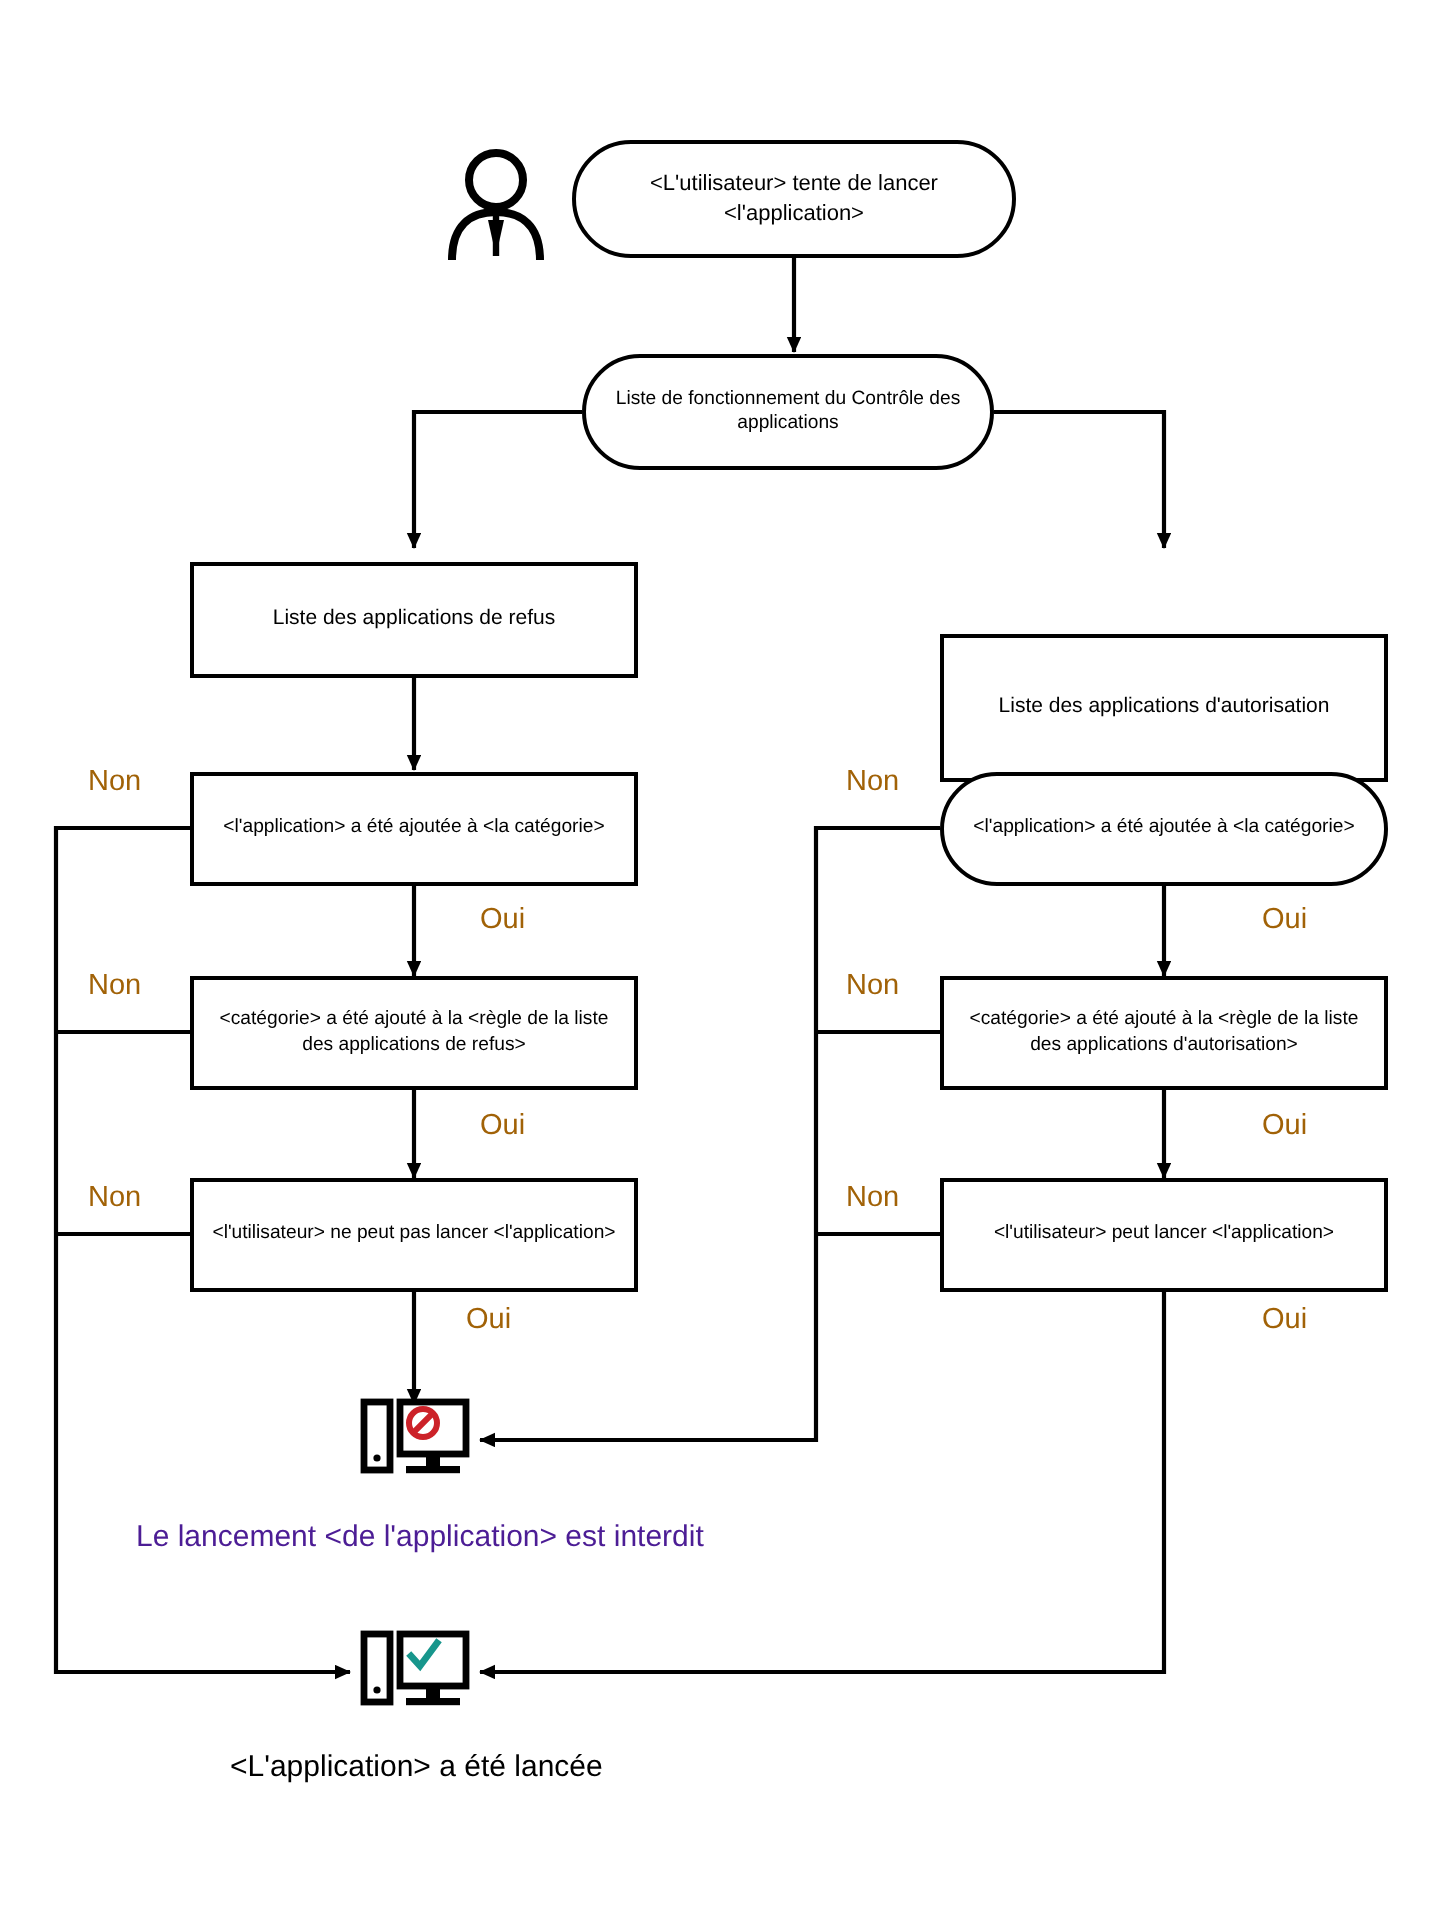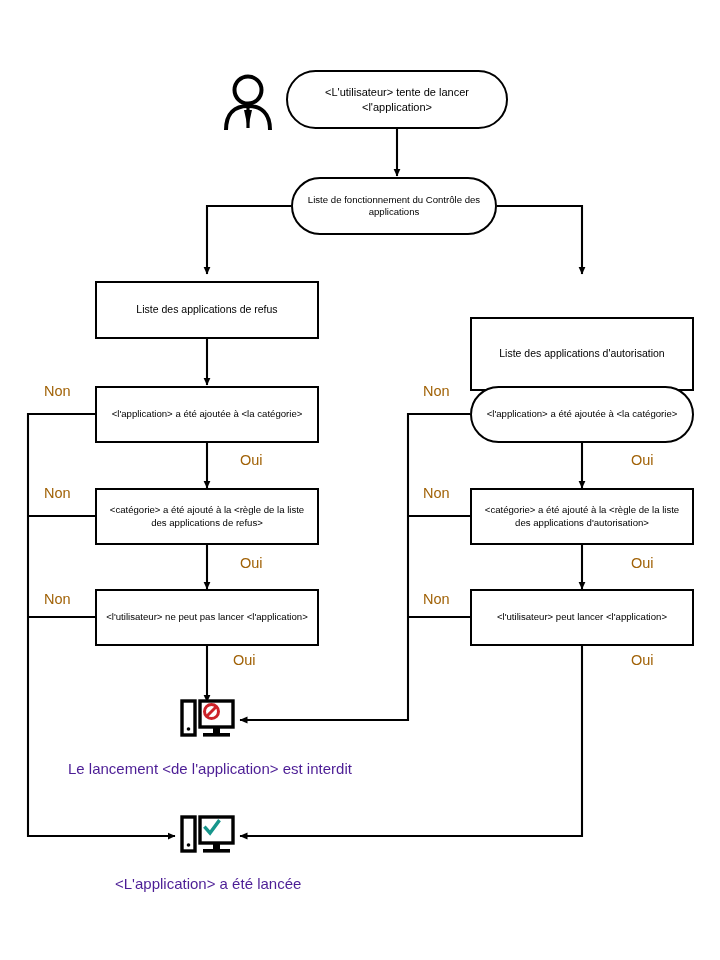--- a/index.html
+++ b/index.html
@@ -188,15 +188,15 @@
     <svg width="55" height="46" viewBox="0 0 55 46">
       <rect x="2" y="3" width="13" height="34" fill="none" stroke="#000" stroke-width="3.4"></rect>
       <circle cx="8.5" cy="31" r="1.8" fill="#000"></circle>
       <rect x="20" y="3" width="33" height="26" fill="none" stroke="#000" stroke-width="3.4"></rect>
       <rect x="33" y="29" width="7" height="6" fill="#000"></rect>
       <rect x="23" y="35" width="27" height="3.6" fill="#000"></rect>
       <path d="M25.5,14 L30,19 L38.5,7.5" fill="none" stroke="#17968c" stroke-width="3.4" stroke-linecap="square"></path>
     </svg>
   </div>
 
-  <div class="outcome-text" style="left:115px; top:875px; color:#4c1d95;">&lt;L'application&gt; a été lancée</div>
+  <div class="outcome-text" style="left:115px; top:875px; color:#000000;">&lt;L'application&gt; a été lancée</div>
 
 </div>
 
 </body></html>

